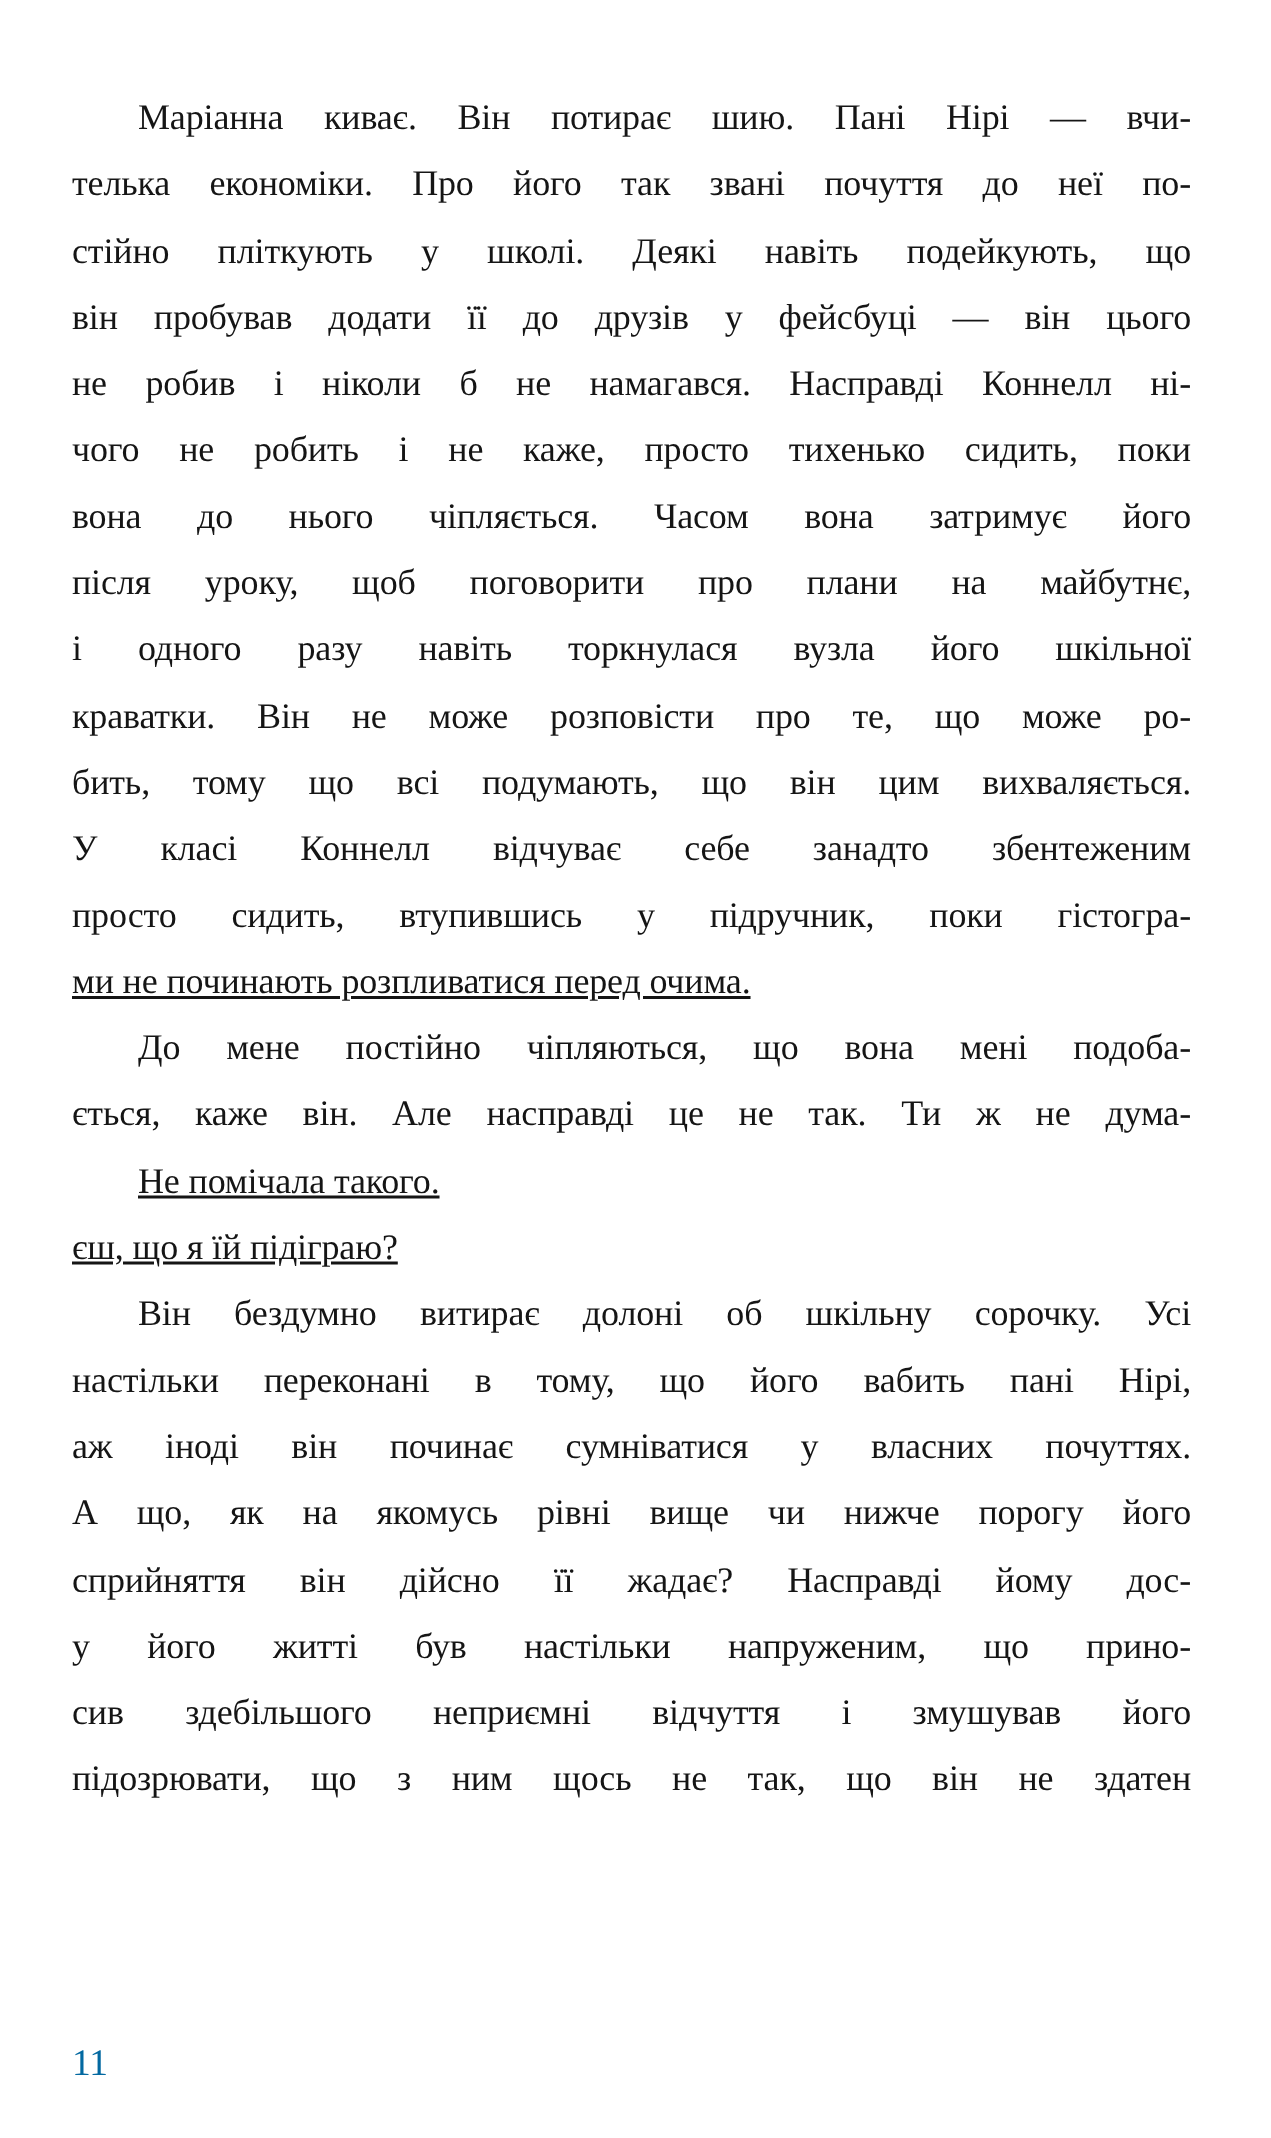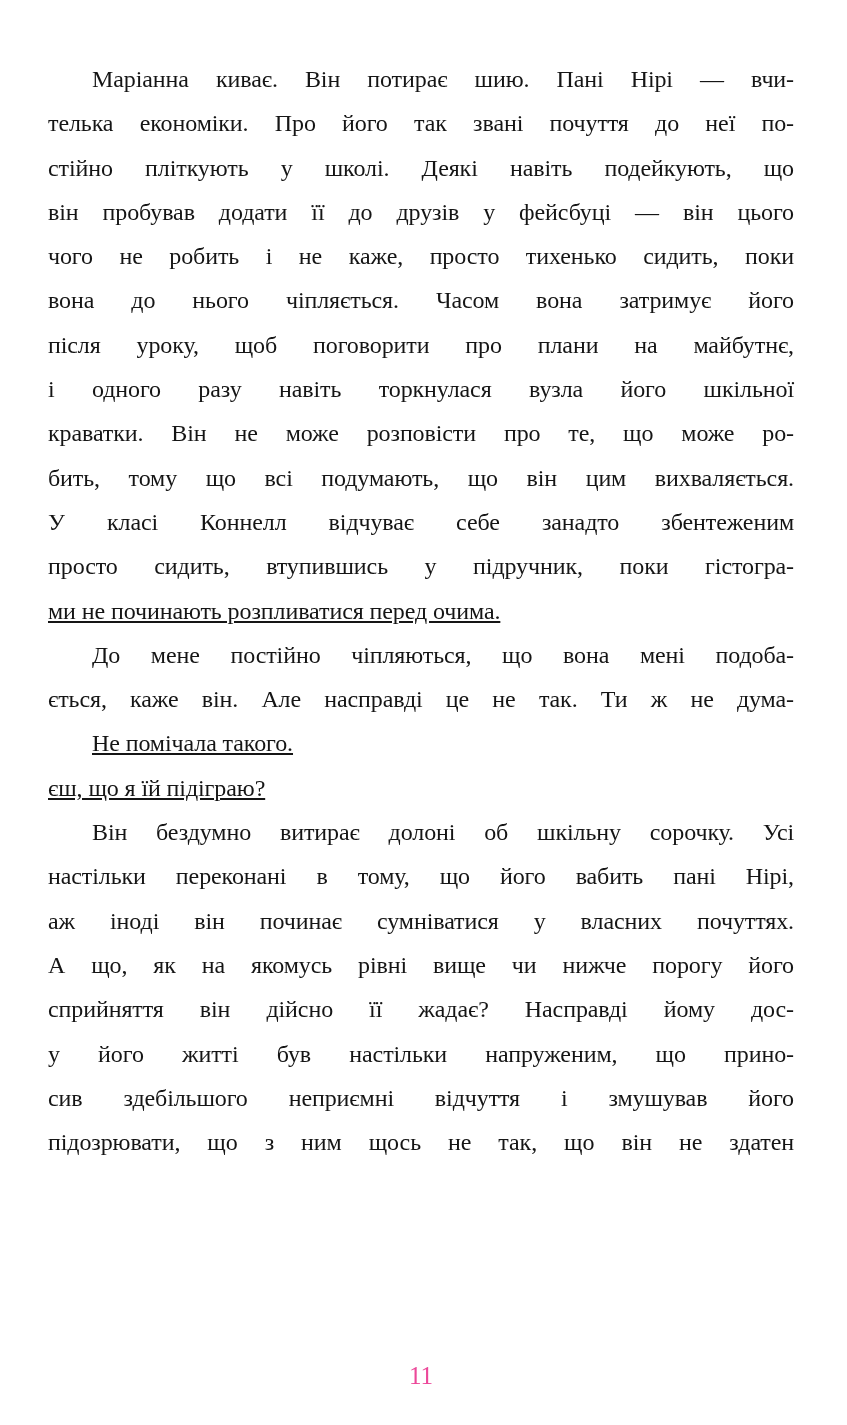--- a/index.html
+++ b/index.html
@@ -42,34 +42,35 @@
     text-decoration: underline;
   }
   .line.indent {
     text-indent: 44px;
   }
   .page-number {
     position: absolute;
     left: 48px;
     top: 1362px;
     width: 746px;
-    text-align: center;
+    text-align: left;
     font-size: 25px;
-    color: #ec4899;
+    color: #0369a1;
   }
 </style>
 </head>
 <body>
 
 <div class="page">
   <div class="text-block">
       <div class="line indent justify">Маріанна киває. Він потирає шию. Пані Нірі — вчи-</div>
       <div class="line justify">телька економіки. Про його так звані почуття до неї по-</div>
       <div class="line justify">стійно пліткують у школі. Деякі навіть подейкують, що</div>
       <div class="line justify">він пробував додати її до друзів у фейсбуці — він цього</div>
+      <div class="line justify">не робив і ніколи б не намагався. Насправді Коннелл ні-</div>
       <div class="line justify">чого не робить і не каже, просто тихенько сидить, поки</div>
       <div class="line justify">вона до нього чіпляється. Часом вона затримує його</div>
       <div class="line justify">після уроку, щоб поговорити про плани на майбутнє,</div>
       <div class="line justify">і одного разу навіть торкнулася вузла його шкільної</div>
       <div class="line justify">краватки. Він не може розповісти про те, що може ро-</div>
       <div class="line justify">бить, тому що всі подумають, що він цим вихваляється.</div>
       <div class="line justify">У класі Коннелл відчуває себе занадто збентеженим</div>
       <div class="line justify">просто сидить, втупившись у підручник, поки гістогра-</div>
       <div class="line no-justify">ми не починають розпливатися перед очима.</div>
       <div class="line indent justify">До мене постійно чіпляються, що вона мені подоба-</div>

